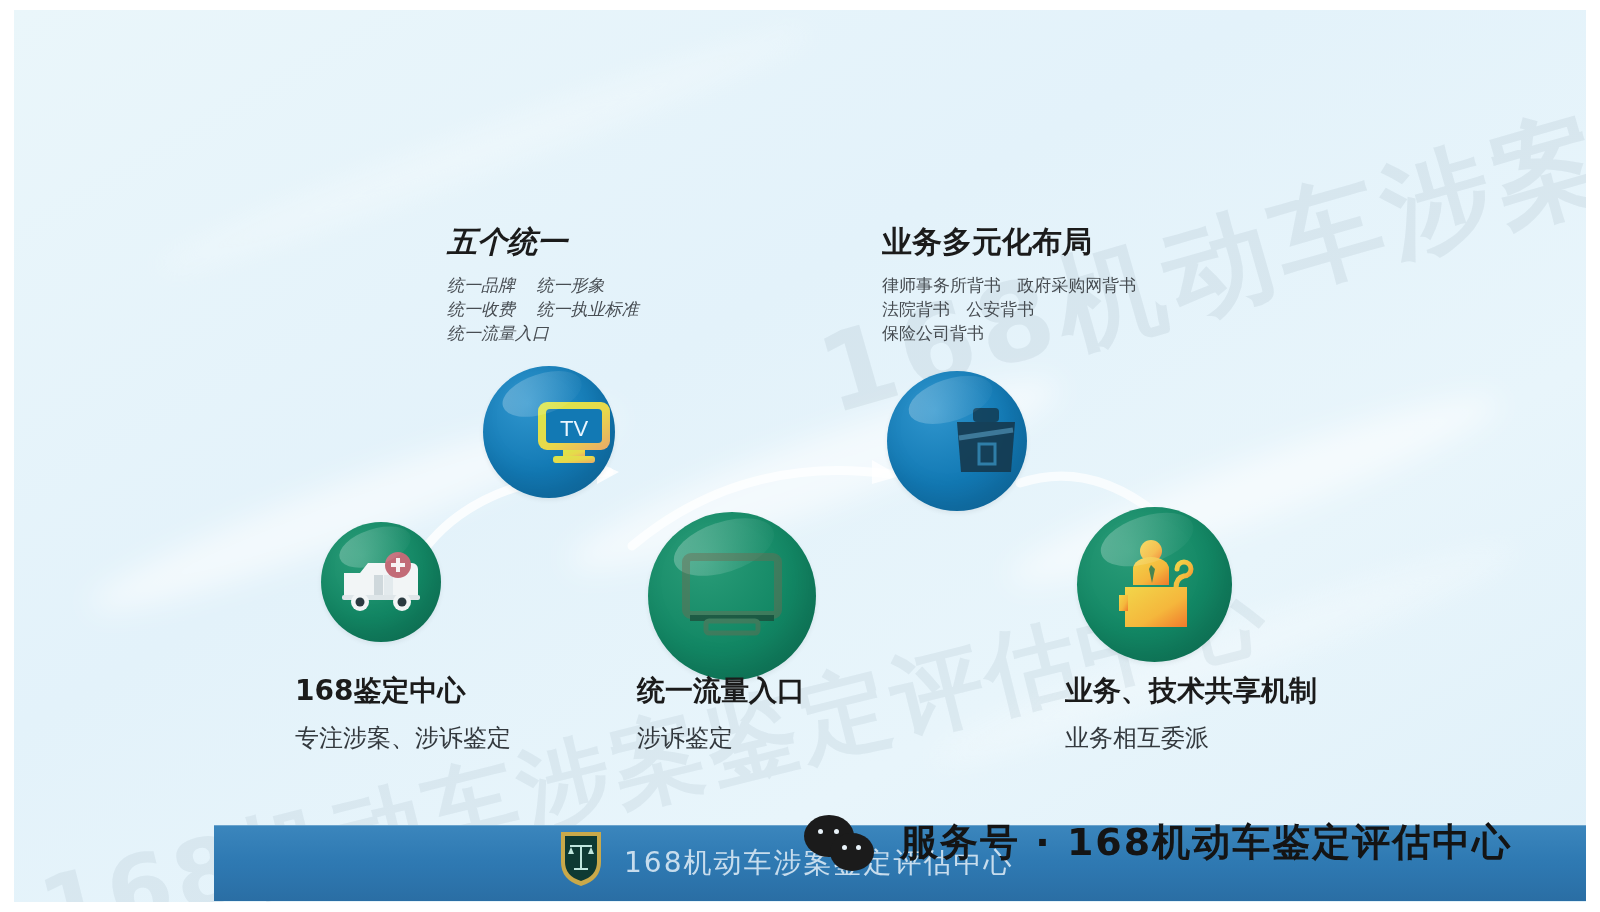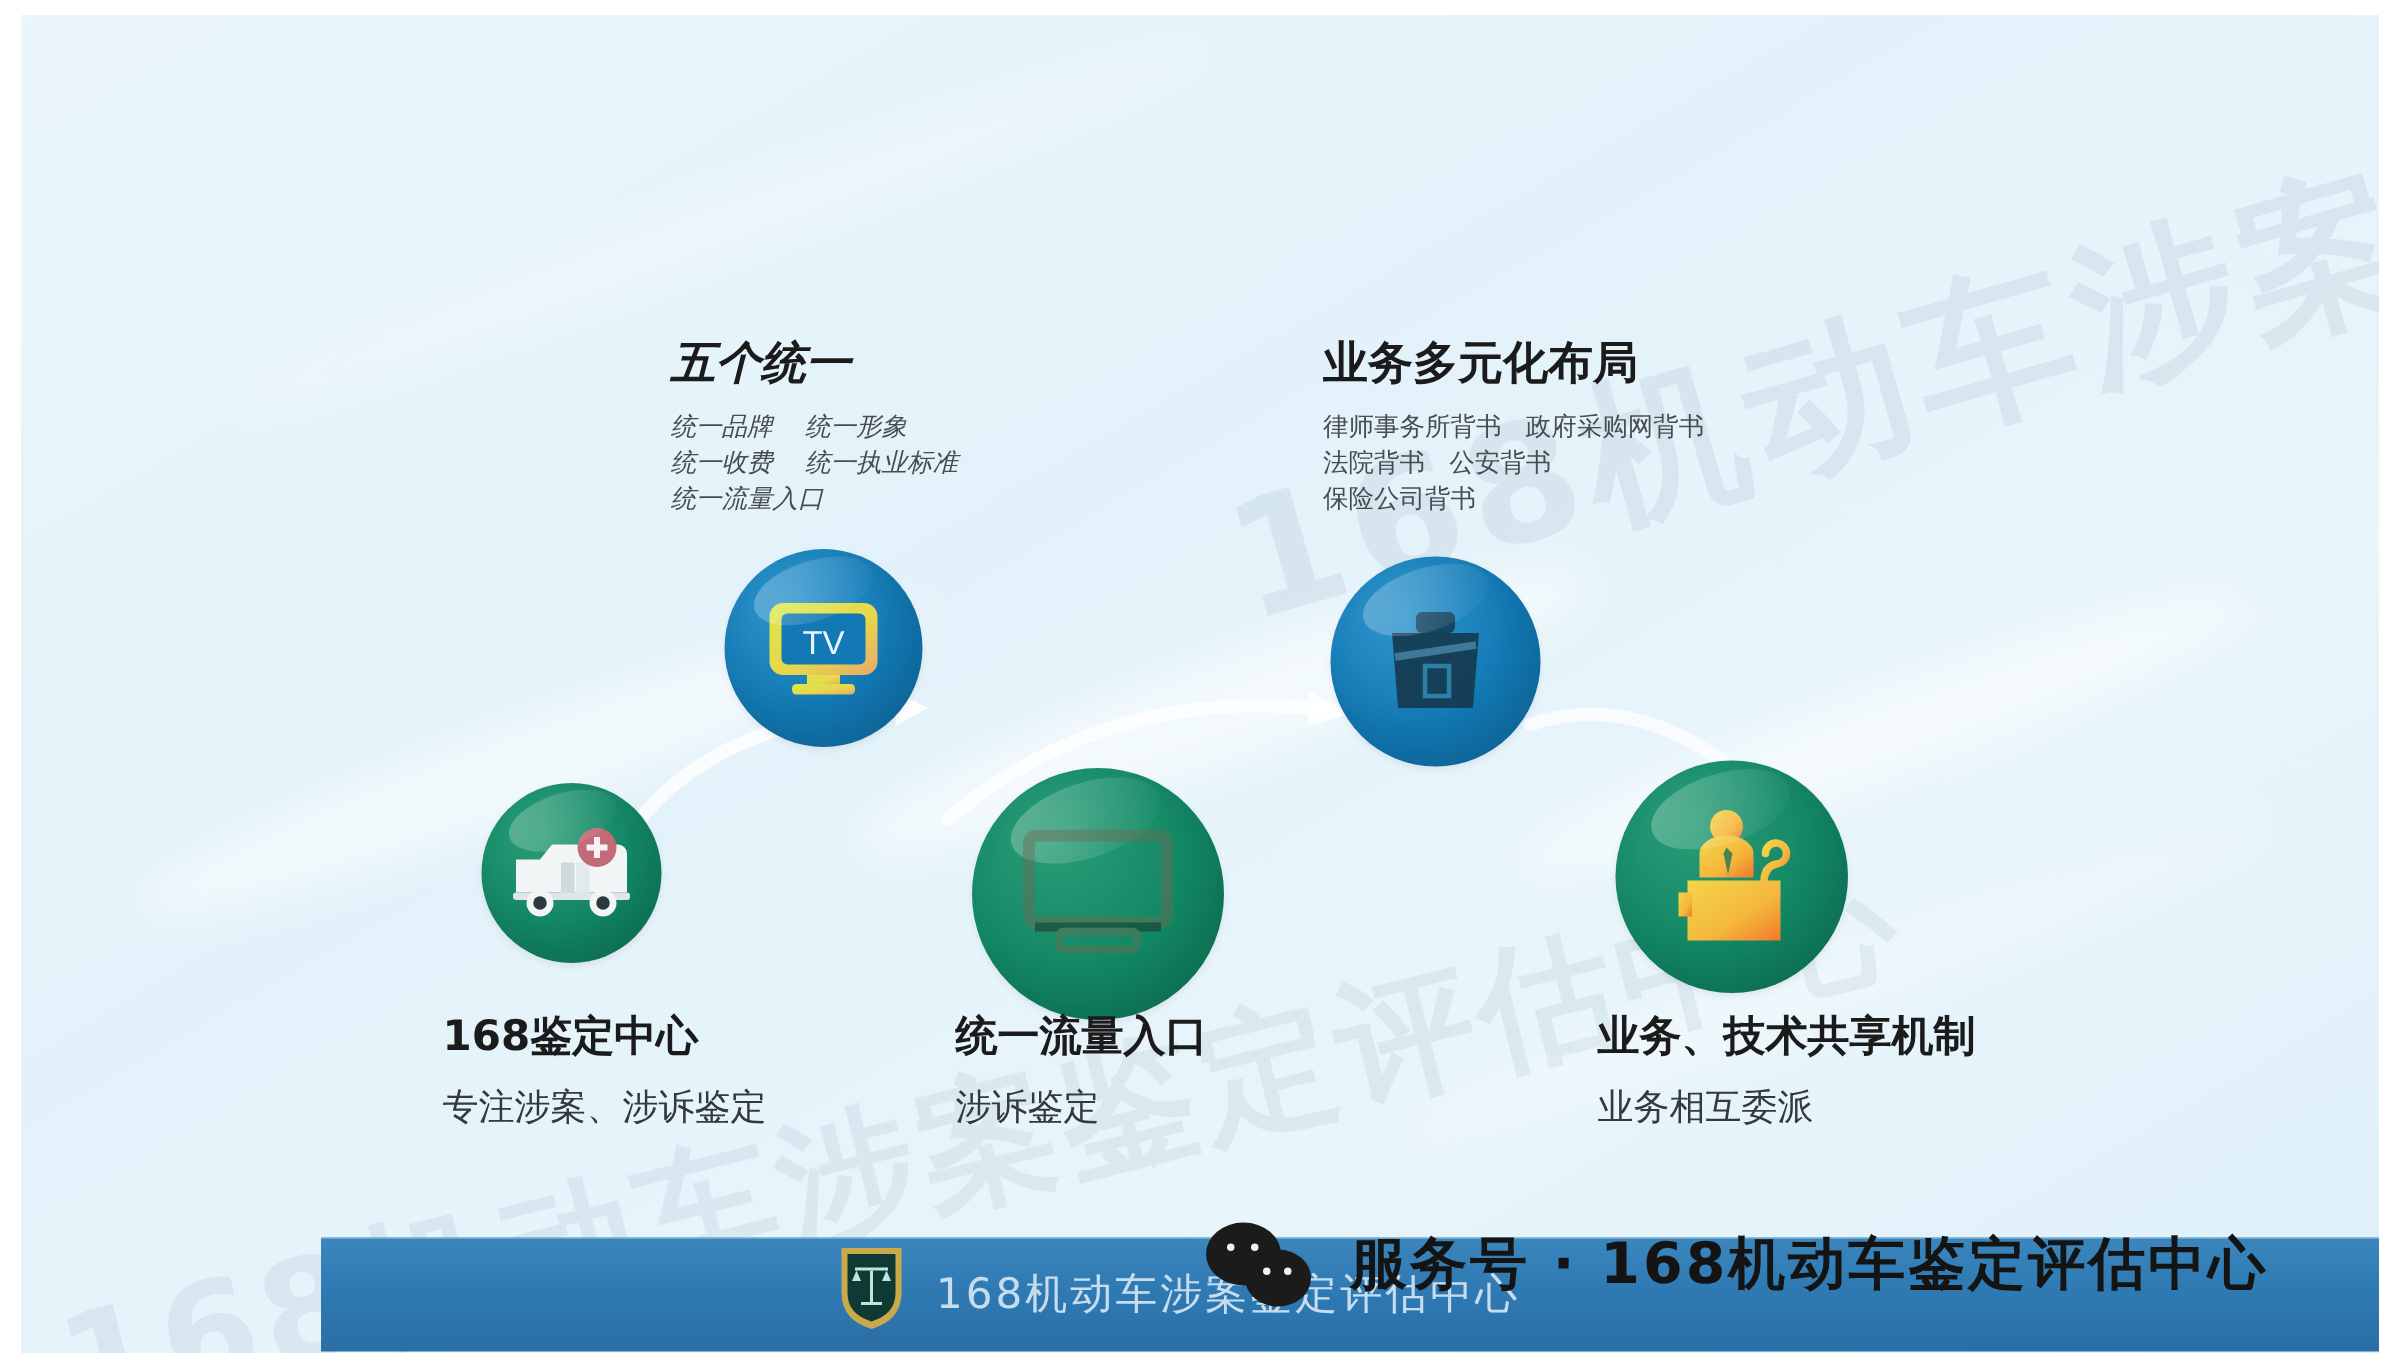--- a/index.html
+++ b/index.html
@@ -61,21 +61,21 @@
   }
   #block-five{left:433px;top:212px;font-style:italic;}
   #block-biz{left:868px;top:212px;}
 
   
   .circle{
     position:absolute;border-radius:50%;
     display:flex;align-items:center;justify-content:center;
     box-shadow:inset -10px -14px 26px rgba(0,0,0,0.10), 0 2px 5px rgba(0,0,0,0.07);
   }
-  .c-blue{background:radial-gradient(circle at 34% 28%, #2f95cd 0%, #1279b4 55%, #0f6ba2 100%);}
+  .c-blue{background:radial-gradient(circle at 34% 28%, #2f95cd 0%, #1279b4 55%, #0f6ba2 100%);justify-content:flex-end;}
   .c-green{background:radial-gradient(circle at 34% 28%, #2a9c78 0%, #128764 55%, #0e7357 100%);}
   .gloss{position:absolute;left:14%;top:6%;width:62%;height:30%;border-radius:50%;
     background:linear-gradient(120deg,rgba(255,255,255,.28),rgba(255,255,255,0));transform:rotate(-18deg);}
 
   #circle-tv{left:469px;top:356px;width:132px;height:132px;}
   #circle-briefcase{left:873px;top:361px;width:140px;height:140px;}
   #circle-ambulance{left:307px;top:512px;width:120px;height:120px;}
   #circle-monitor{left:634px;top:502px;width:168px;height:168px;}
   #circle-podium{left:1063px;top:497px;width:155px;height:155px;}
 

